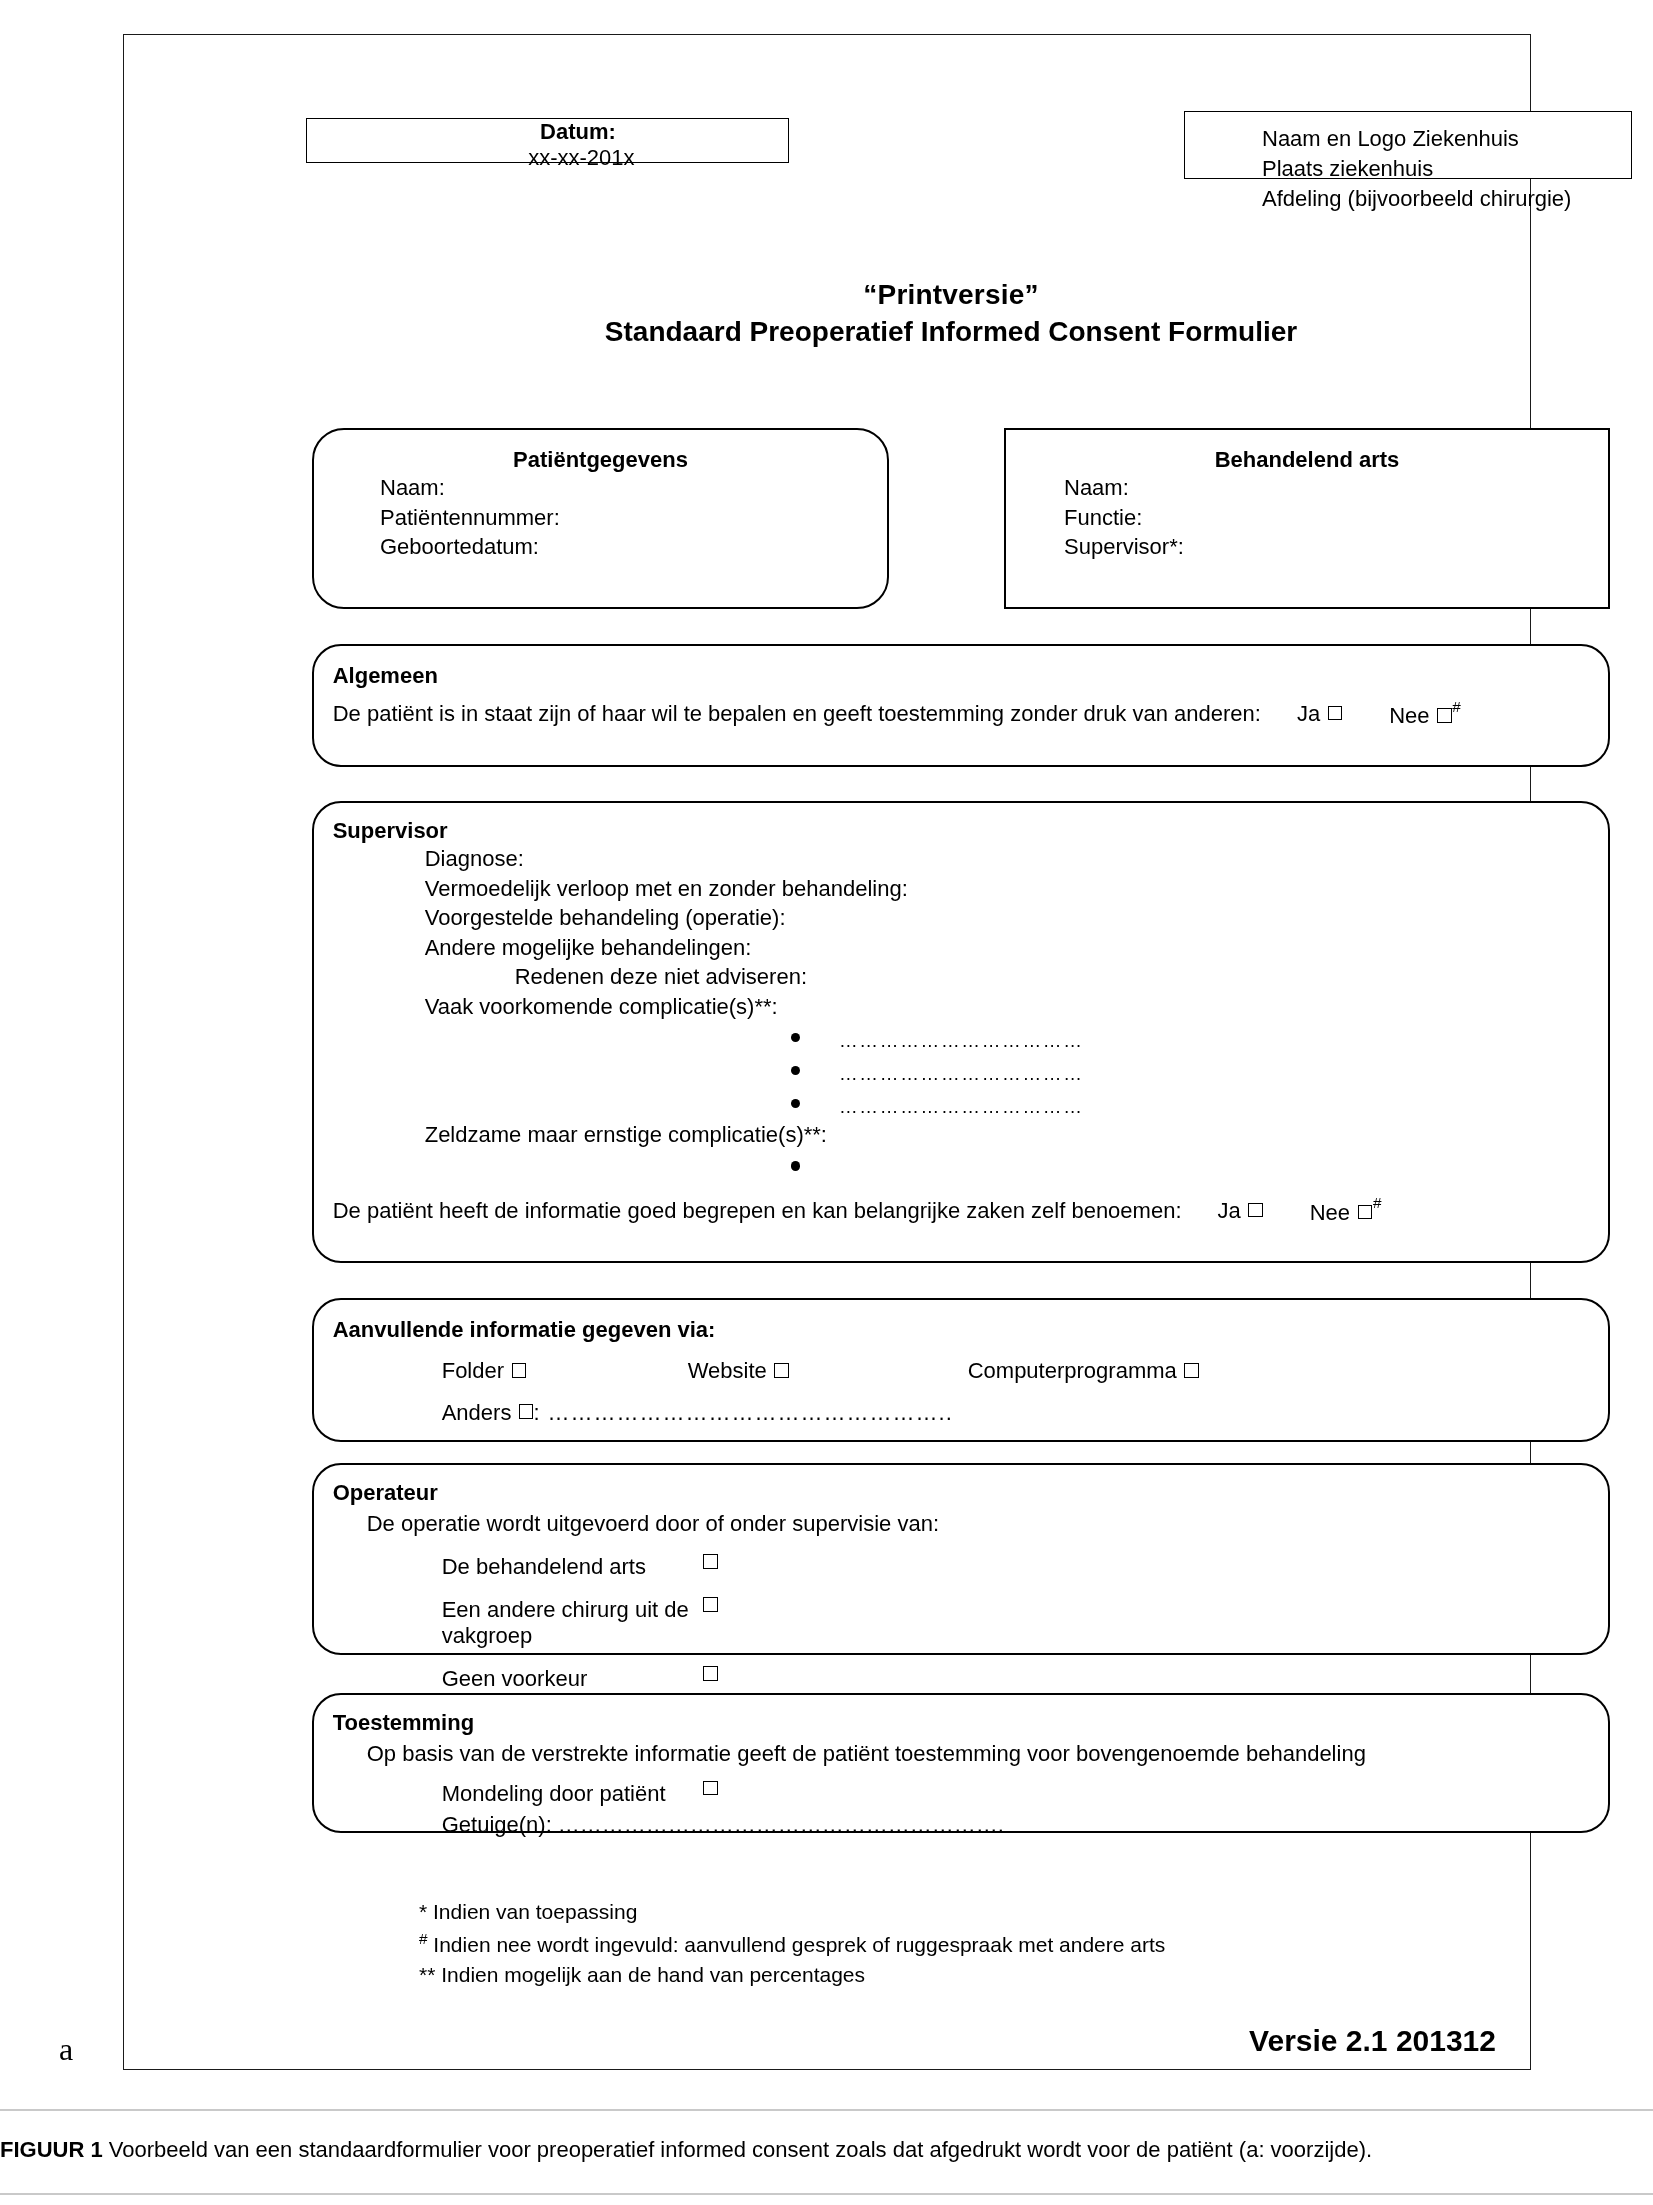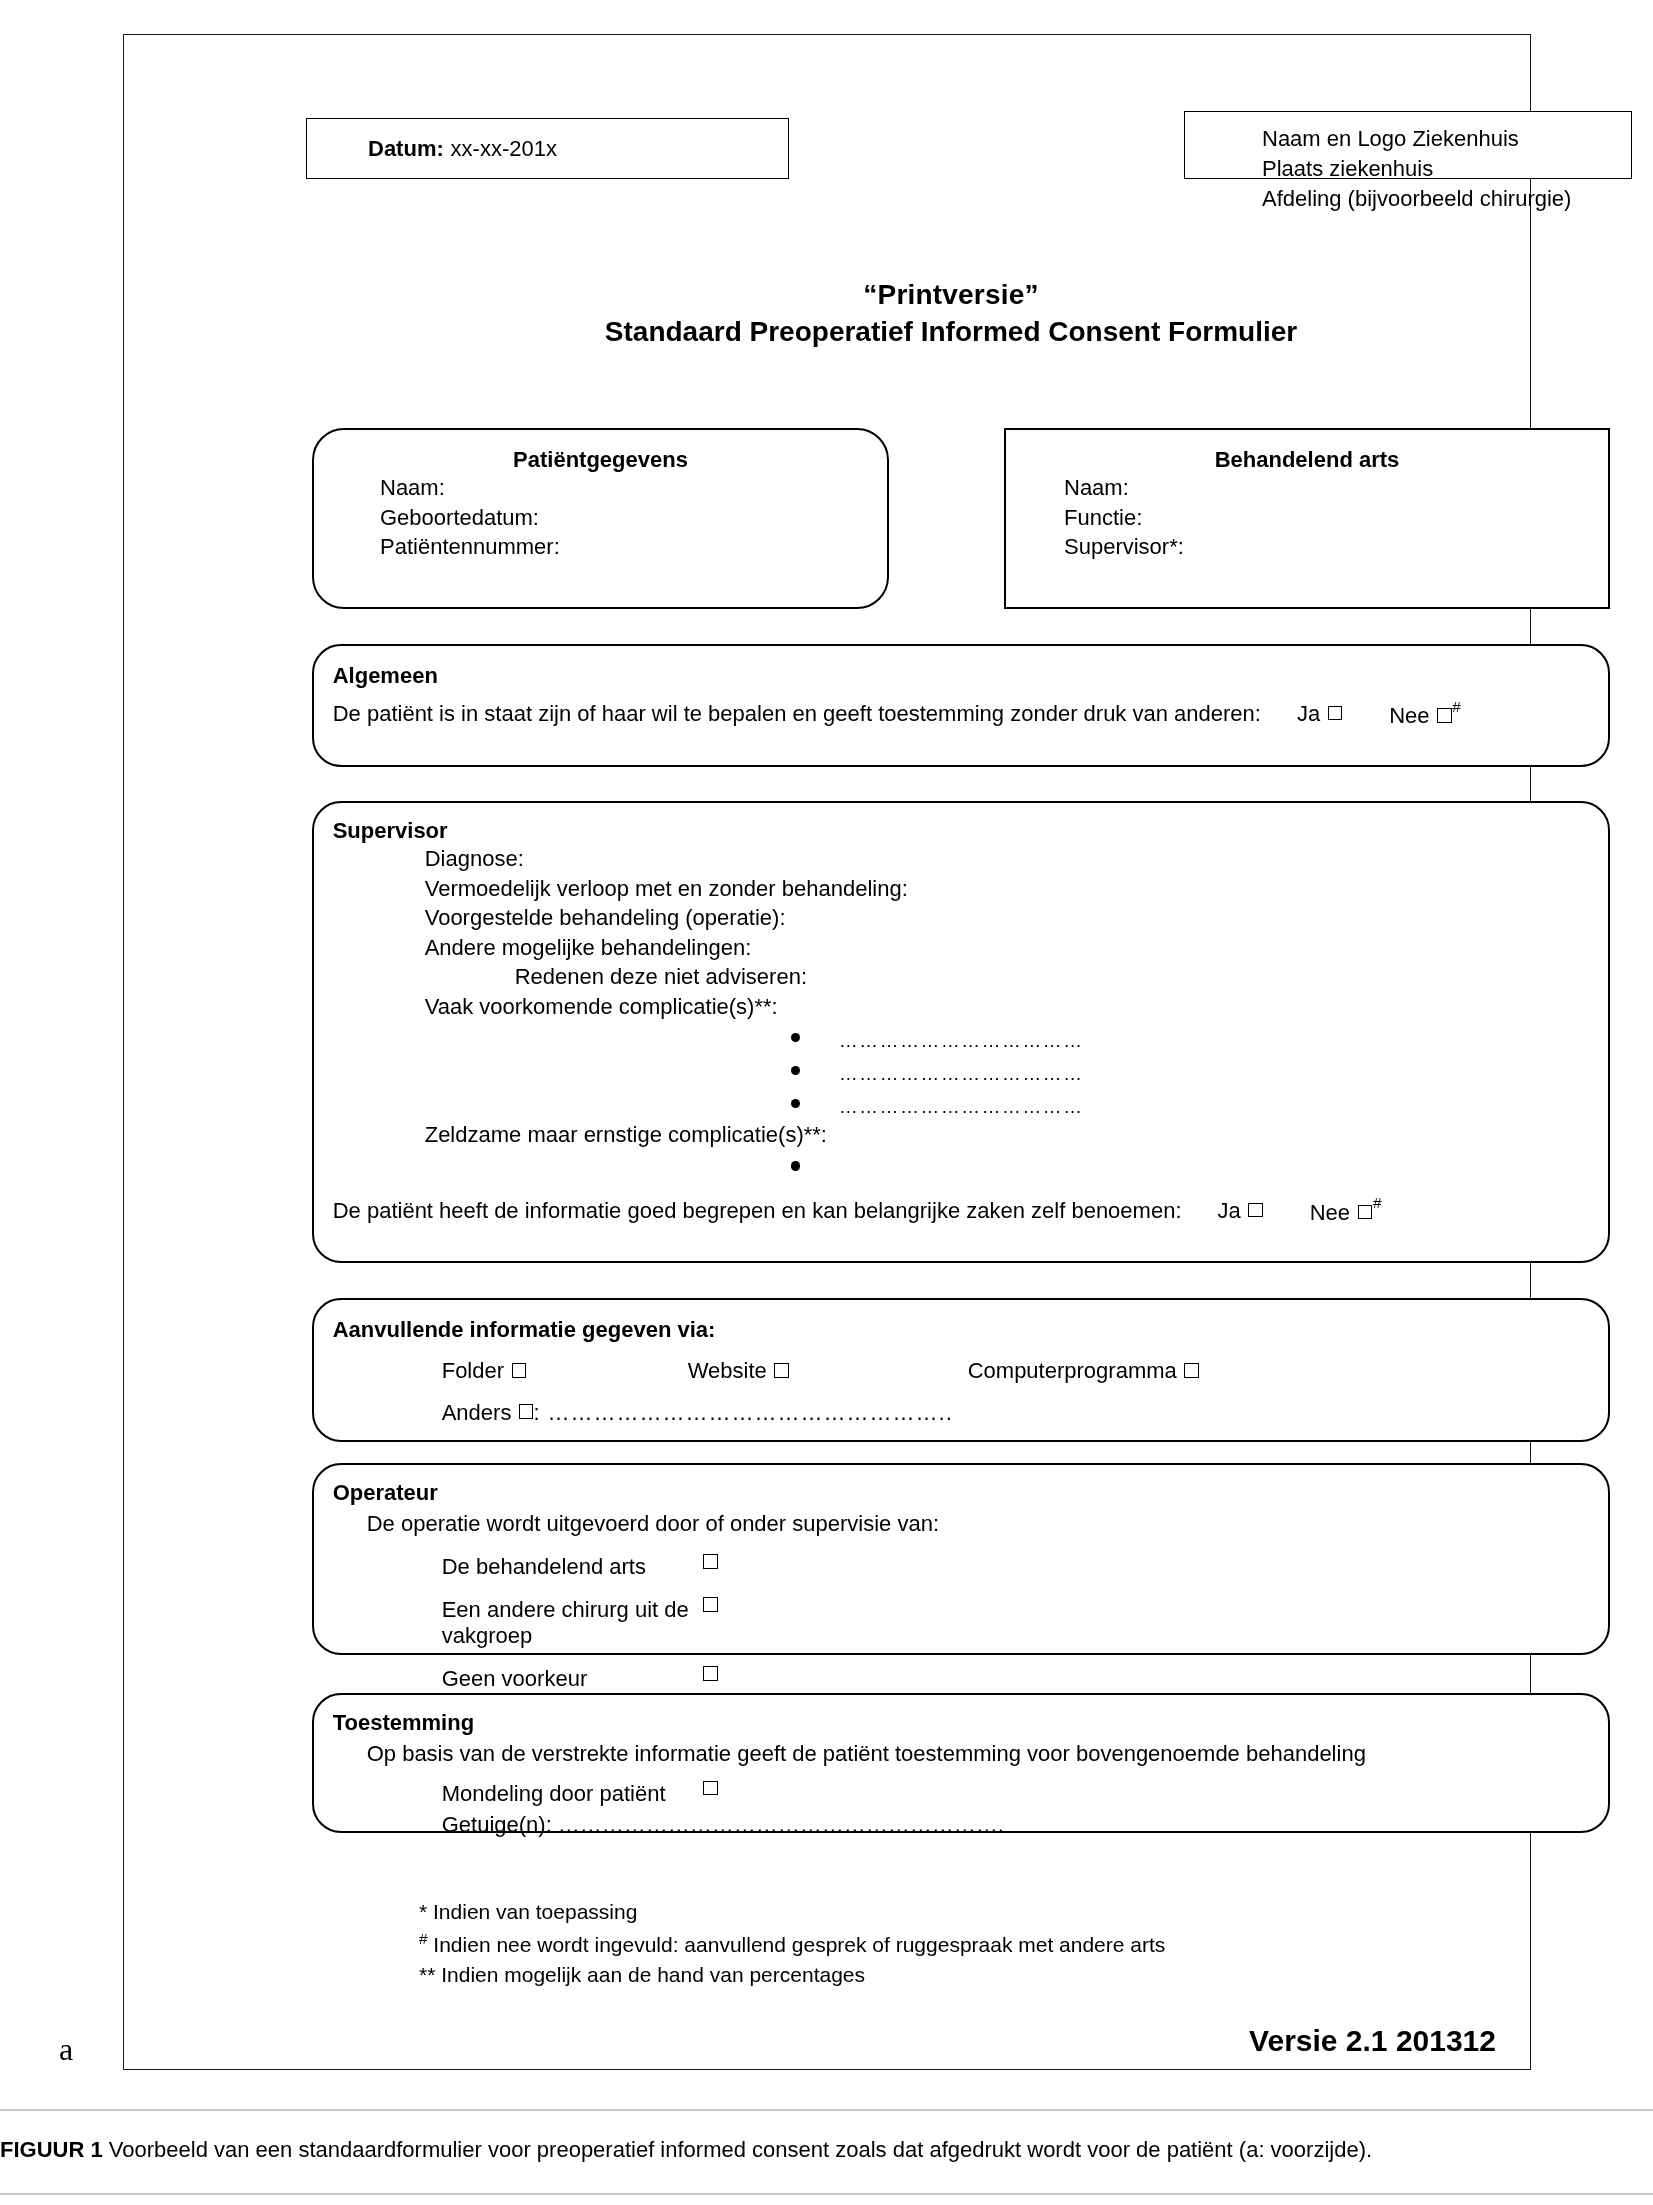--- a/index.html
+++ b/index.html
@@ -44,23 +44,24 @@
   .thinbox {
     position: absolute;
     box-sizing: border-box;
     border: 1.7px solid #000;
     background: #fff;
   }
 
   
   #date-box {
     left: 182px; top: 83px;
-    width: 483px; height: 61px;
+    width: 483px; height: 45px;
     display: flex; align-items: center;
     padding-left: 61px;
+    flex-direction: column;
   }
   #date-box .lbl { font-weight: bold; font-size: 22px; }
   #date-box .val { font-size: 22px; margin-left: 6.8px; }
 
   #hospital-box {
     left: 1060px; top: 76px;
     width: 448px; height: 68px;
     padding: 12px 0 0 77px;
   }
   #hospital-box div { font-size: 22px; line-height: 1.36; }
@@ -207,22 +208,22 @@
     </div>
 
     <div id="title-block">
       <div class="t1">“Printversie”</div>
       <div class="t2">Standaard Preoperatief Informed Consent Formulier</div>
     </div>
 
     <div class="hardbox" id="patient-box">
       <div class="pd-title">Patiëntgegevens</div>
       <div class="pd-line">Naam:</div>
+      <div class="pd-line">Patiëntennummer:</div>
       <div class="pd-line">Geboortedatum:</div>
-      <div class="pd-line">Patiëntennummer:</div>
     </div>
 
     <div class="hardbox" id="doctor-box">
       <div class="pd-title">Behandelend arts</div>
       <div class="pd-line">Naam:</div>
       <div class="pd-line">Functie:</div>
       <div class="pd-line">Supervisor*:</div>
     </div>
 
     <div class="hardbox section" id="algemeen-box">

